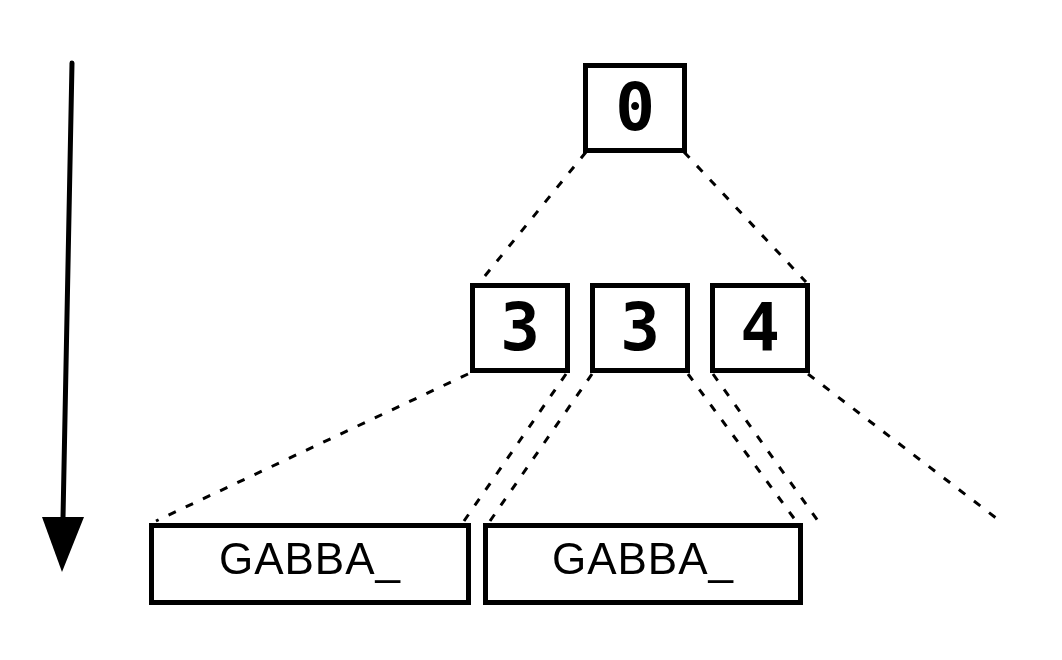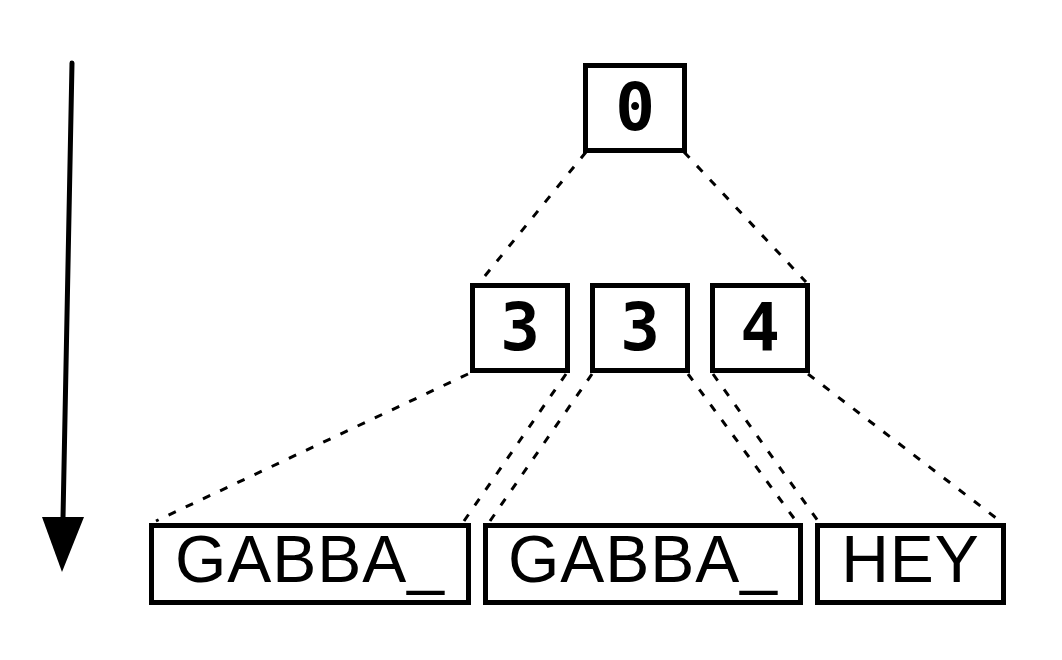--- a/index.html
+++ b/index.html
@@ -34,21 +34,21 @@
     line-height: 1;
   }
   .digit-node {
     font-family: "DejaVu Sans Mono", monospace;
     font-weight: bold;
     font-size: 66px;
   }
   .word-node {
     font-family: "Liberation Sans", sans-serif;
     font-weight: normal;
-    font-size: 66px;
+    font-size: 44px;
     letter-spacing: 1px;
     padding-bottom: 10px; 
   }
   
   .node-root   { left: 583px; top: 63px;  width: 104px; height: 90px; }
   
   .node-m0     { left: 470px; top: 283px; width: 100px; height: 90px; }
   .node-m1     { left: 590px; top: 283px; width: 100px; height: 90px; }
   .node-m2     { left: 710px; top: 283px; width: 100px; height: 90px; }
   
@@ -94,17 +94,14 @@
   <div class="node digit-node node-m2">
     <span>4</span>
   </div>
 
   <div class="node word-node node-b0">
     <span>GABBA_</span>
   </div>
   <div class="node word-node node-b1">
     <span>GABBA_</span>
   </div>
-  <div class="node word-node node-b2">
-    <span>HEY</span>
-  </div>
 
 </div>
 
 </body></html>

